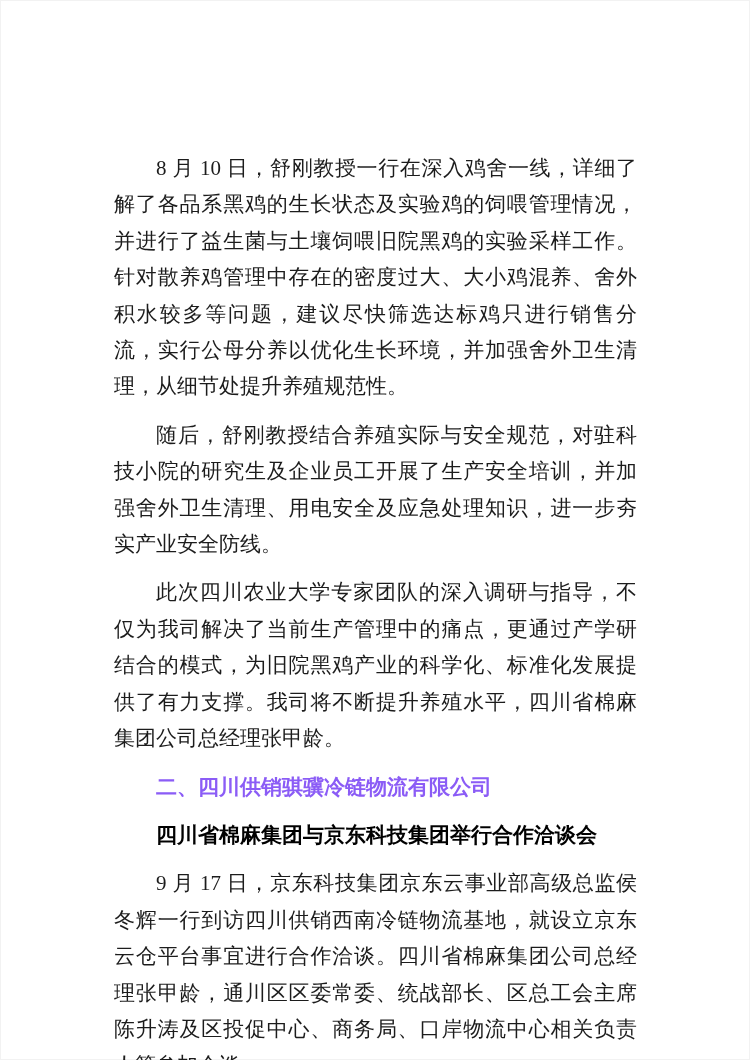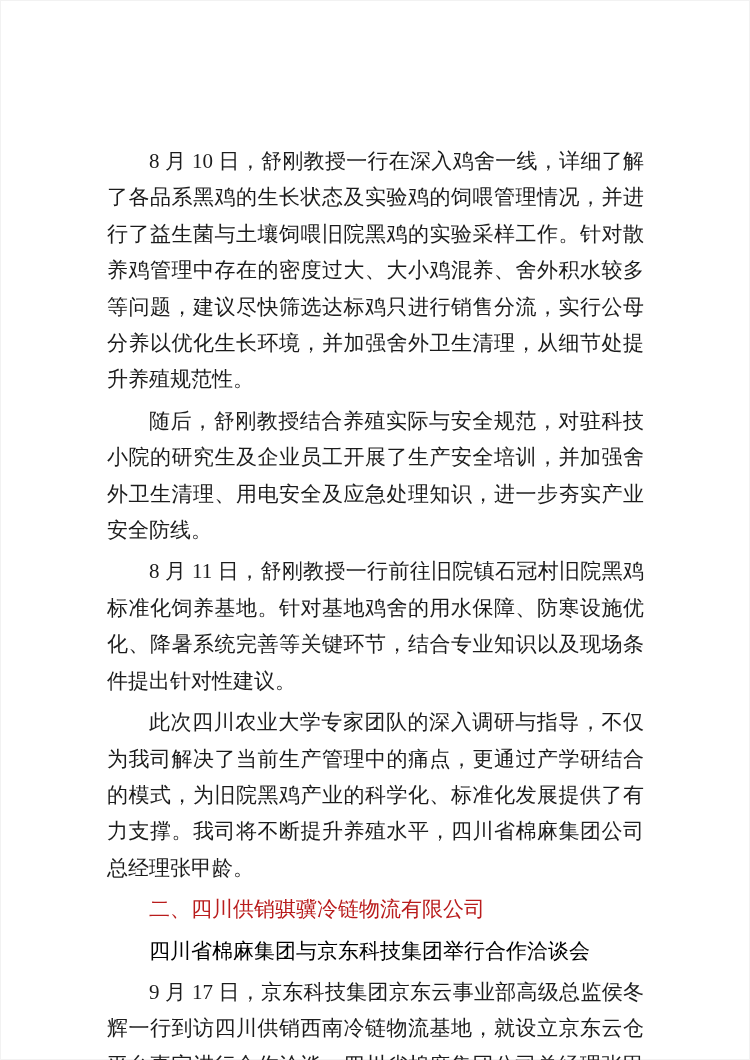--- a/index.html
+++ b/index.html
@@ -14,51 +14,50 @@
     margin: 0 auto;
     background: #ffffff;
     box-sizing: border-box;
     padding: 138px 101px 0 102px;
     box-shadow: inset 0 0 0 1px #f2f2f2;
     overflow: hidden;
   }
   .doc-body p,
   .doc-body h2,
   .doc-body h3 {
-    margin: 5px;
+    margin: 12px;
     padding: 0;
     font-size: 21px;
     line-height: 36.4px;
     text-indent: 2em;
     color: #1c1c1c;
     text-align: justify;
     text-justify: inter-ideograph;
     word-break: break-all;
   }
   .doc-body p.body-para {
     font-family: "Liberation Serif", serif;
     font-weight: normal;
   }
   .doc-body h2.section-heading {
     font-family: "Liberation Sans", sans-serif;
-    font-weight: normal;
-    color: #b91c1c;
+    font-weight: bold;
+    color: #8b5cf6;
   }
   .doc-body h3.sub-heading {
     font-family: "Liberation Serif", serif;
-    font-weight: normal;
+    font-weight: bold;
     color: #000000;
   }
 </style>
 </head>
 <body>
 
 <div class="page">
   <div class="doc-body">
     <p class="body-para">8 月 10 日，舒刚教授一行在深入鸡舍一线，详细了解了各品系黑鸡的生长状态及实验鸡的饲喂管理情况，并进行了益生菌与土壤饲喂旧院黑鸡的实验采样工作。针对散养鸡管理中存在的密度过大、大小鸡混养、舍外积水较多等问题，建议尽快筛选达标鸡只进行销售分流，实行公母分养以优化生长环境，并加强舍外卫生清理，从细节处提升养殖规范性。</p>
     <p class="body-para">随后，舒刚教授结合养殖实际与安全规范，对驻科技小院的研究生及企业员工开展了生产安全培训，并加强舍外卫生清理、用电安全及应急处理知识，进一步夯实产业安全防线。</p>
-    <p class="body-para">8 月 11 日，舒刚教授一行前往旧院镇石冠村旧院黑鸡标准化饲养基地。针对基地鸡舍的用水保障、防寒设施优化、降暑系统完善等关键环节，结合专业知识以及现场条件提出针对性建议。</p>
     <p class="body-para">此次四川农业大学专家团队的深入调研与指导，不仅为我司解决了当前生产管理中的痛点，更通过产学研结合的模式，为旧院黑鸡产业的科学化、标准化发展提供了有力支撑。我司将不断提升养殖水平，四川省棉麻集团公司总经理张甲龄。</p>
     <h2 class="section-heading">二、四川供销骐骥冷链物流有限公司</h2>
     <h3 class="sub-heading">四川省棉麻集团与京东科技集团举行合作洽谈会</h3>
     <p class="body-para">9 月 17 日，京东科技集团京东云事业部高级总监侯冬辉一行到访四川供销西南冷链物流基地，就设立京东云仓平台事宜进行合作洽谈。四川省棉麻集团公司总经理张甲龄，通川区区委常委、统战部长、区总工会主席陈升涛及区投促中心、商务局、口岸物流中心相关负责人等参加会谈。</p>
   </div>
 </div>
 
 </body></html>

